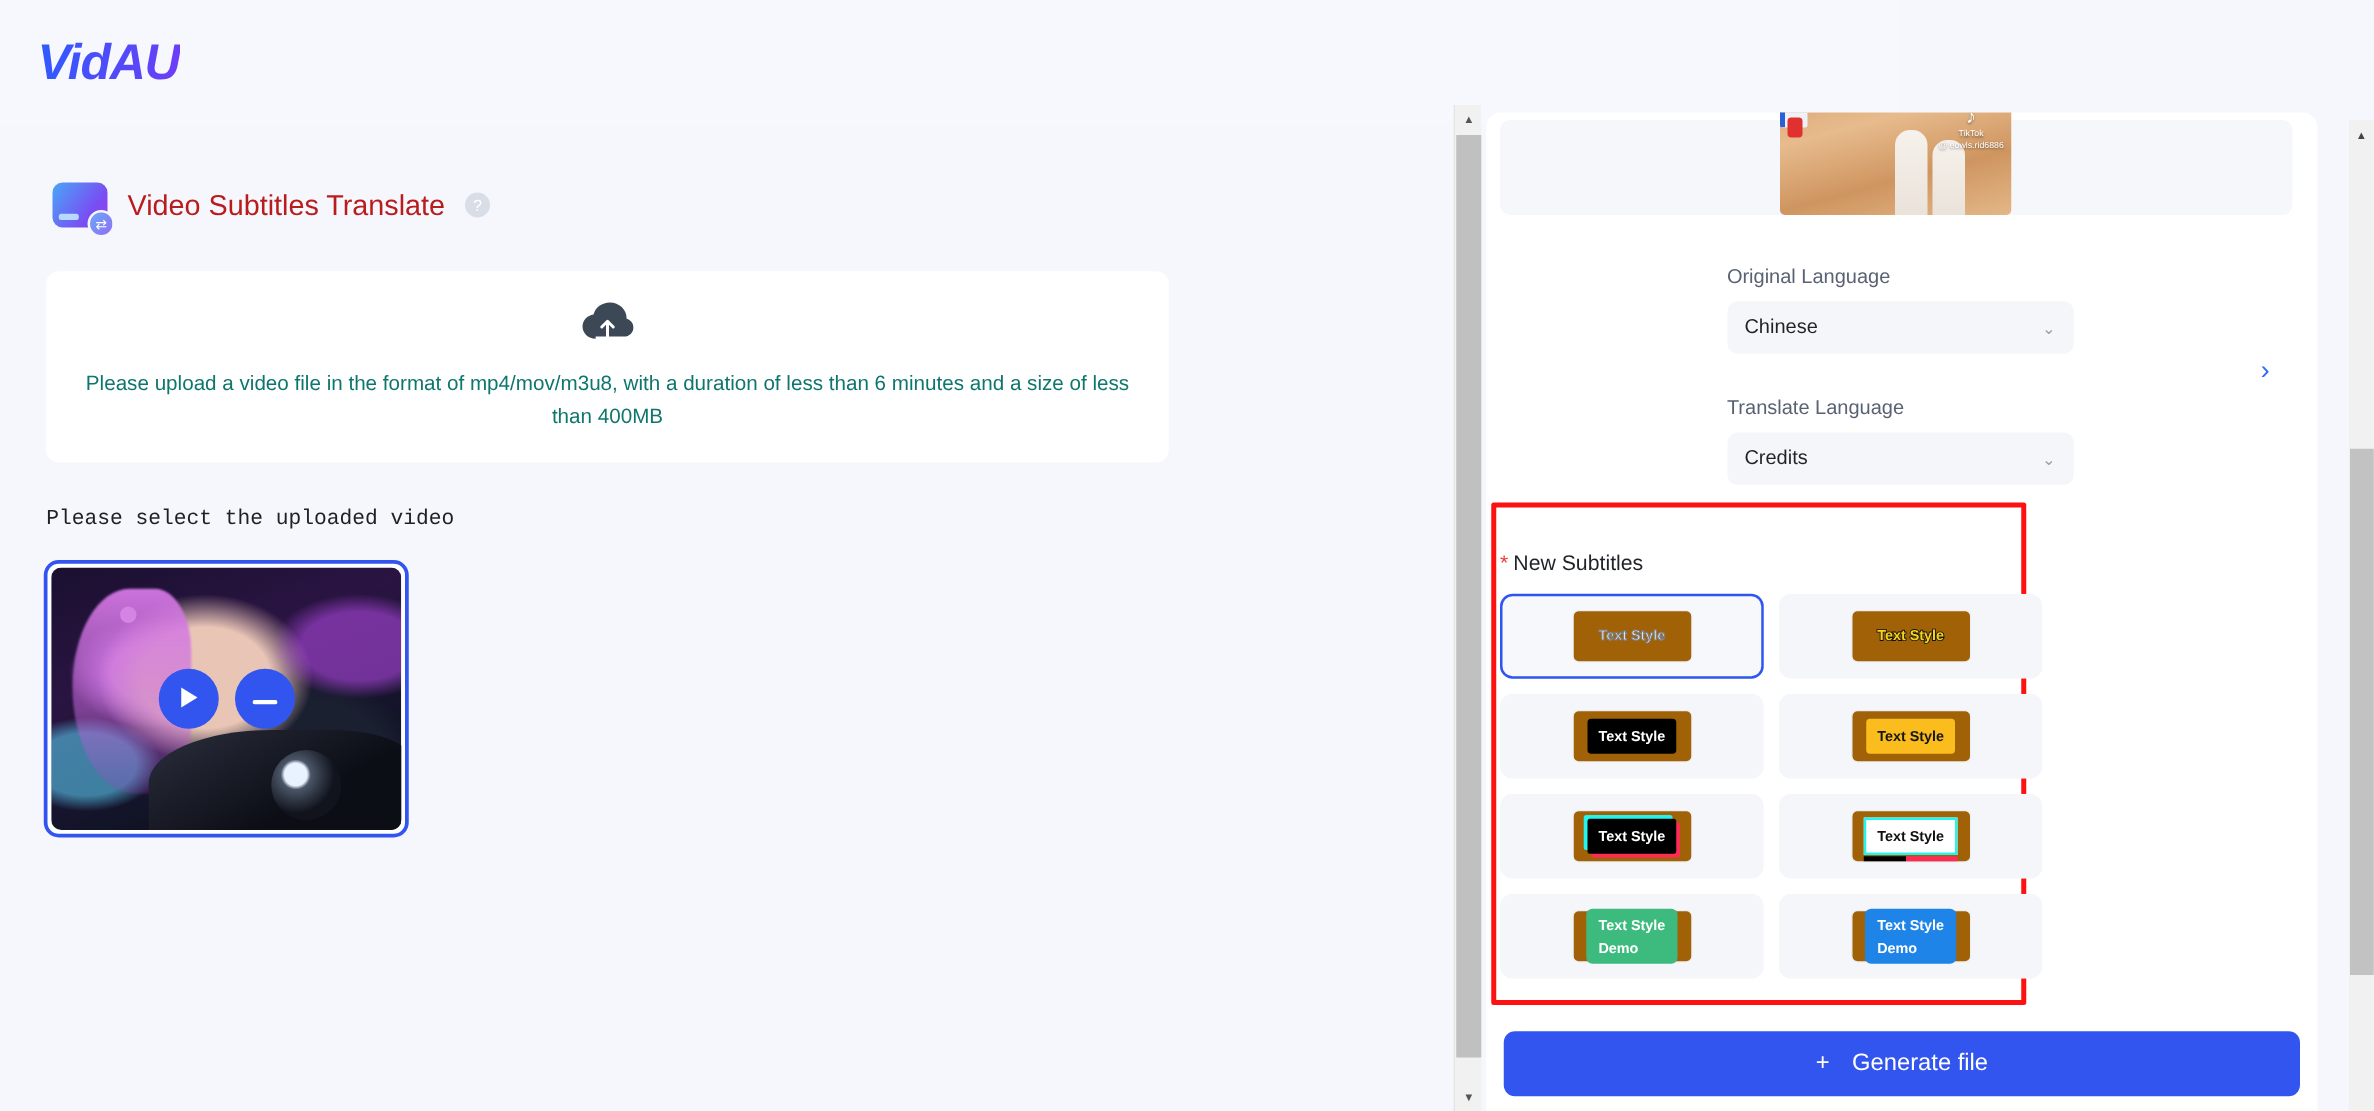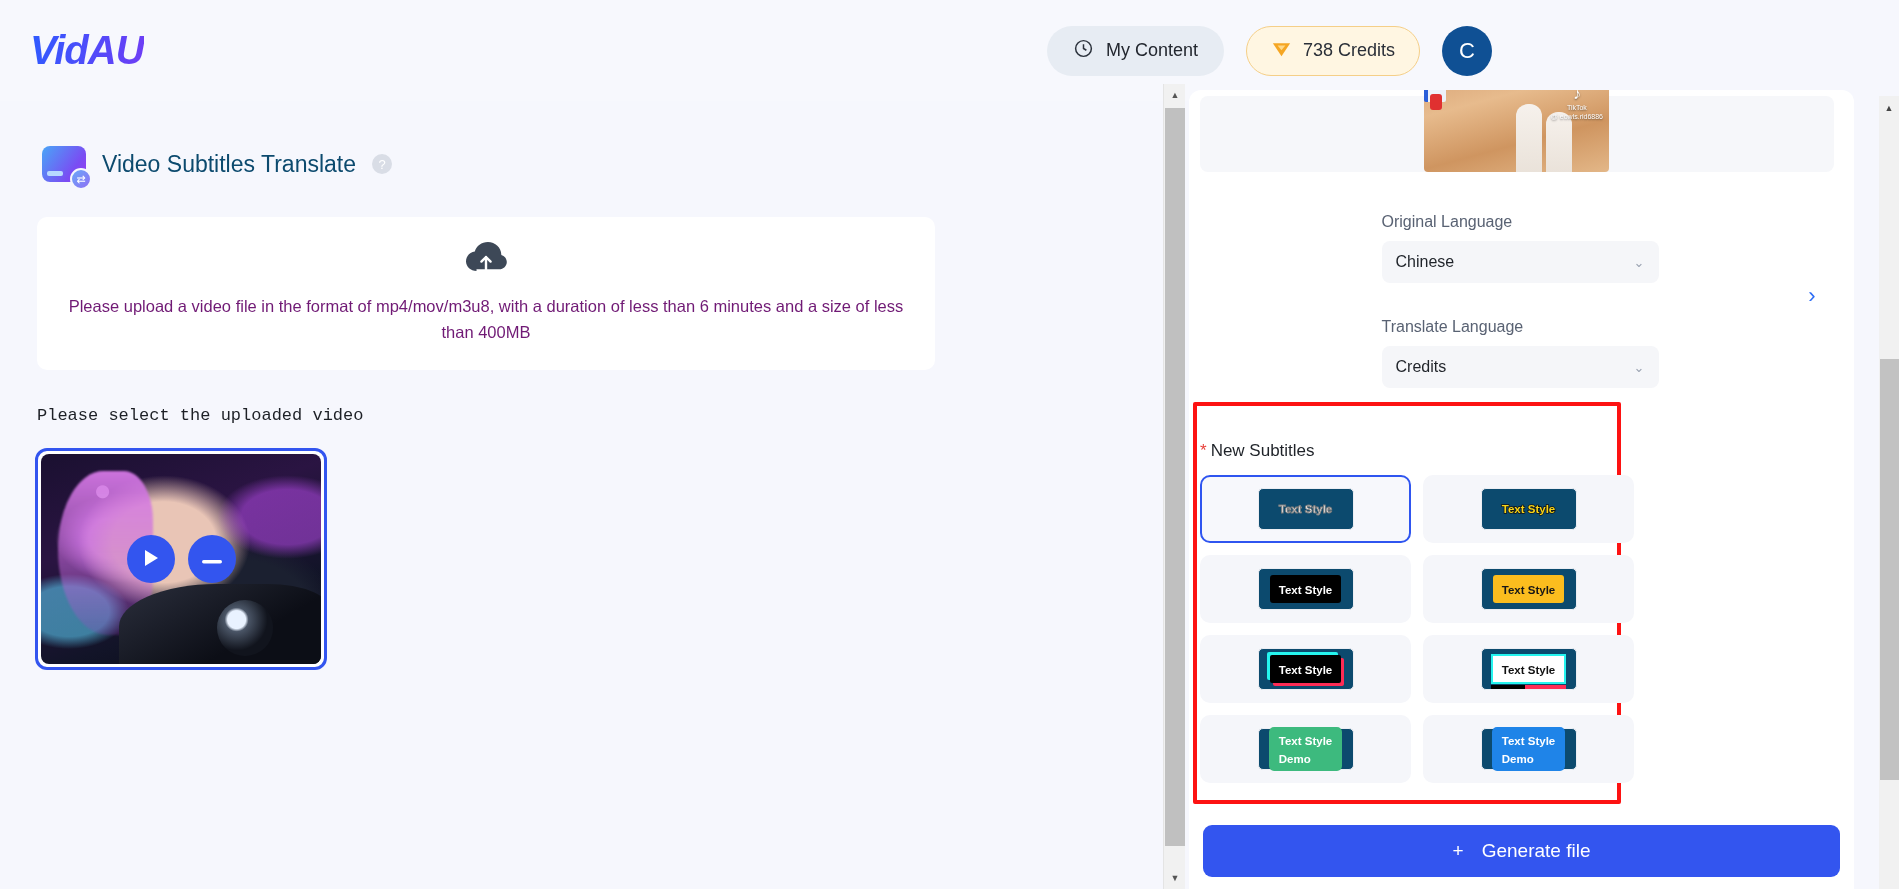--- a/index.html
+++ b/index.html
@@ -65,39 +65,39 @@
     width:16px; height:5px; background:#b8d9ff; border-radius:2px;
   }
   .title-icon .badge {
     position:absolute; right:-6px; bottom:-8px;
     width:22px; height:22px; border-radius:50%;
     background:linear-gradient(135deg,#6aa9f8,#8f6ef5);
     border:2px solid #f6f7fd;
     display:flex; align-items:center; justify-content:center;
     font-size:11px; color:#fff;
   }
-  .page-title { font-size: 23px; color: #0c4a6e; }
+  .page-title { font-size: 23px; color: #b91c1c; }
   .help-circle {
     width: 20px; height: 20px; border-radius: 50%;
     background: #d9dde6; color: #fff;
     font-size: 13px; display:flex; align-items:center; justify-content:center;
     cursor: pointer;
   }
   .upload-box {
     margin: 35px 0 0 37px;
     width: 898px; height: 153px;
     background: #fff; border-radius: 10px;
     display: flex; flex-direction: column;
     align-items: center; justify-content: center;
     cursor: pointer;
   }
   .upload-icon { margin-bottom: 16px; }
   .upload-text {
     width: 840px; text-align: center;
-    font-size: 16.5px; color: #701a75; line-height: 1.55;
+    font-size: 16.5px; color: #0f766e; line-height: 1.55;
   }
   .select-label { margin: 36px 0 0 37px; font-size: 17px; color: #1d2026; font-family: Liberation Mono, monospace; }
   .thumb-wrap {
     margin: 23px 0 0 35px;
     width: 292px; height: 222px;
     border: 3px solid #3355ef; border-radius: 12px;
     padding: 3px; background:#fff;
     position: relative; cursor: pointer;
   }
   .thumb {
@@ -228,21 +228,21 @@
     display: grid; grid-template-columns: 211px 211px; gap: 12px 12px;
   }
   .style-card {
     height: 68px; background: #f5f6fa; border-radius: 10px;
     border: 2px solid transparent;
     display:flex; align-items:center; justify-content:center;
     cursor:pointer;
   }
   .style-card.selected { border-color: #2f55f0; background:#f7f8fc; }
   .chip {
-    background:#0c4a6e; border:1px solid #eceef3; border-radius:5px;
+    background:#a16207; border:1px solid #eceef3; border-radius:5px;
     width: 96px; height: 42px;
     display:flex; align-items:center; justify-content:center;
   }
   .chip .lbl { font-size: 11.5px; font-weight: 700; white-space: pre-line; text-align:center; line-height:1.1; }
 
   .s1 .lbl { color:#fff; -webkit-text-stroke: .9px #7c7c7c; }
   .s2 .lbl { color:#f5d41a; -webkit-text-stroke: 1.4px #111; paint-order: stroke fill; }
   .s3 .inner { background:#000; padding:5px 9px; border-radius:3px; }
   .s3 .lbl { color:#fff; }
   .s4 .inner { background:#fbbd1e; padding:5px 9px; border-radius:3px; }
@@ -287,44 +287,20 @@
   .right-scroll .thumb-bar {
     position:absolute; left:1px; top: 263px; width:19px; height: 421px;
     background:#c2c2c2; cursor:pointer;
   }
 </style>
 </head>
 <body>
 
 <div class="header">
   <div class="logo">VidAU</div>
-  <div class="header-right">
-
-    <div class="my-content">
-      <span>
-        <svg width="21" height="21" viewBox="0 0 24 24" fill="none" stroke="#2b313b" stroke-width="1.7">
-          <circle cx="12" cy="12" r="9"></circle>
-            <path d="M12 7.2V12l3.3 2"></path>
-        </svg>
-      </span>
-      <span>My Content</span>
-    </div>
-
-    <div class="credits">
-      <span>
-        <svg width="21" height="19" viewBox="0 0 24 22">
-          <path d="M2 5h20l-10 15z" fill="#f5a623"></path>
-          <path d="M7.5 7.5h9L12 13z" fill="#ffd98a"></path>
-        </svg>
-      </span>
-      <span>738 Credits</span>
-    </div>
-
-    <div class="avatar">C</div>
-  </div>
 </div>
 
 <div class="left-col">
 
   <div class="page-title-row">
     <div class="title-icon">
       <span class="badge">⇄</span>
     </div>
     <div class="page-title">Video Subtitles Translate</div>
     <div class="help-circle">?</div>

